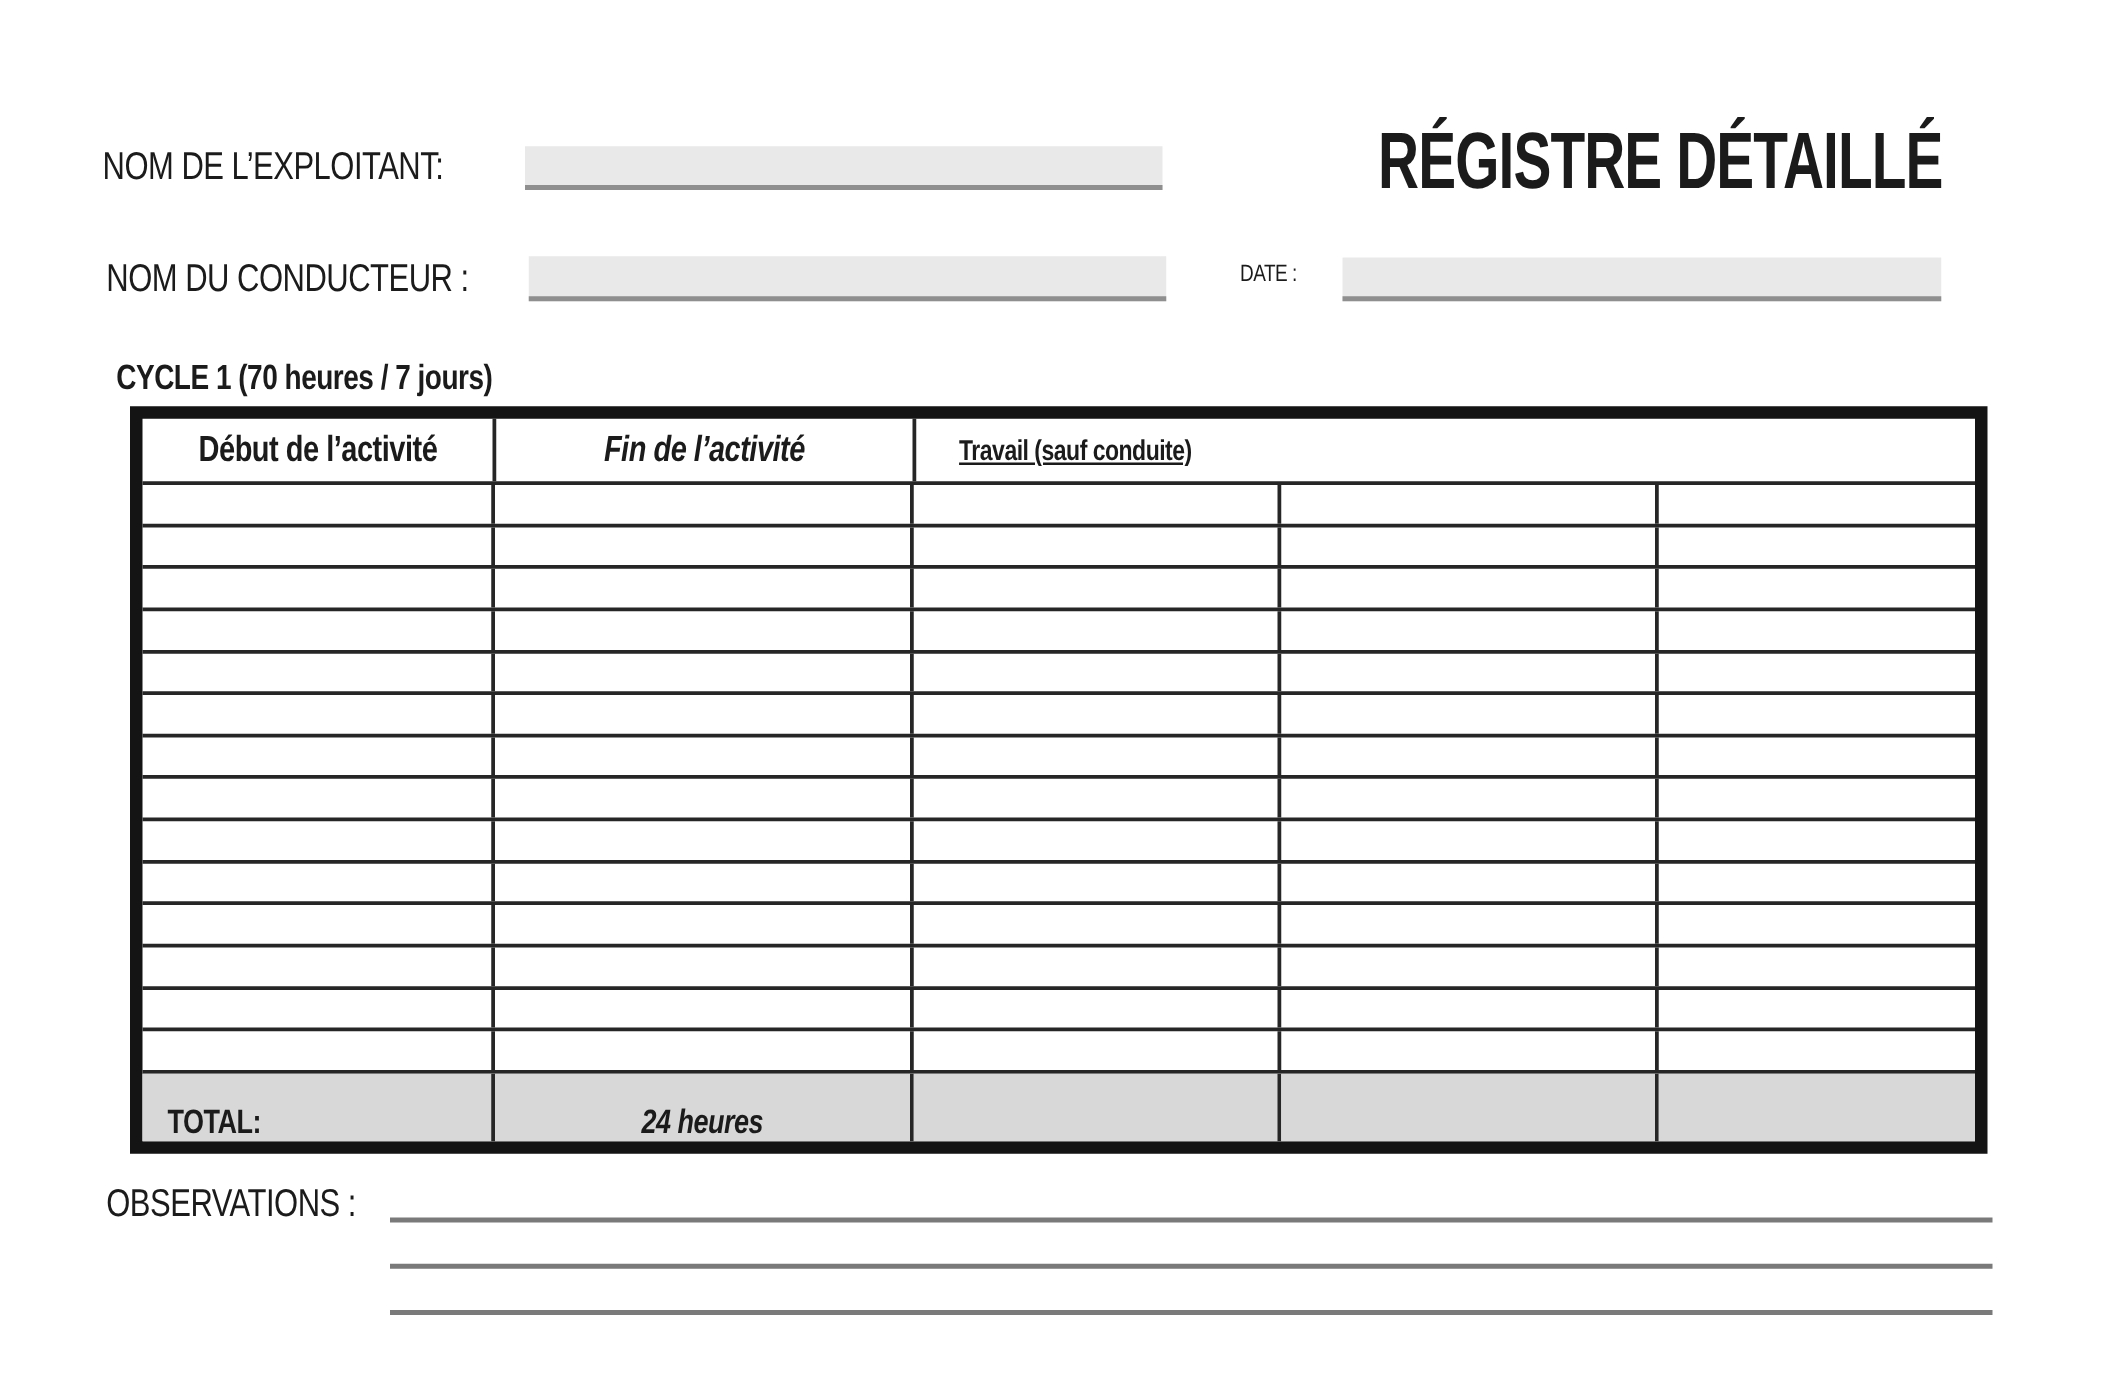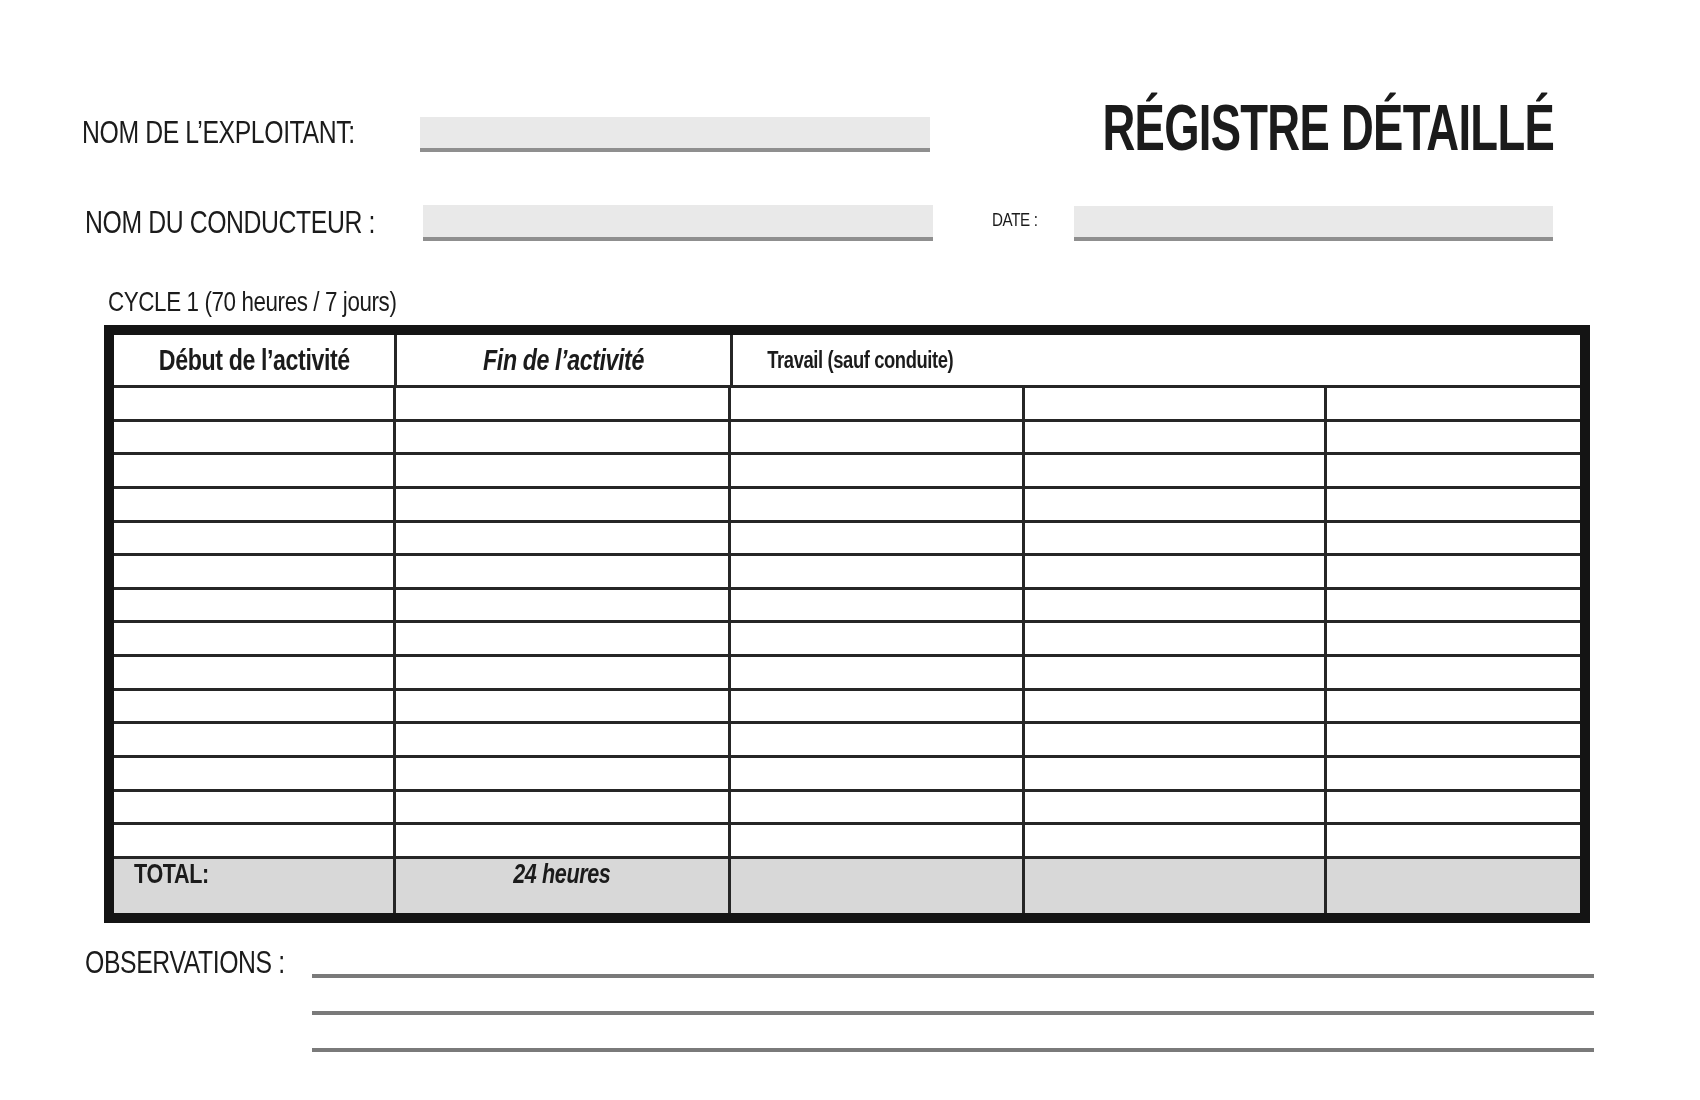--- a/index.html
+++ b/index.html
@@ -25,46 +25,46 @@
 
   .lbl-operator{left:82px;top:116px;}
   .lbl-driver{left:85px;top:206px;}
   .lbl-date{left:992px;top:210px;font-size:19px;}
 
   .title{
     position:absolute;top:96px;right:146px;font-size:64px;font-weight:bold;line-height:1;white-space:nowrap;
   }
   .title .cond-t{display:inline-block;transform:scaleX(0.71);transform-origin:right center;letter-spacing:-1px;}
 
-  .cycle{position:absolute;left:108px;top:286px;font-size:28px;font-weight:normal;}
+  .cycle{position:absolute;left:93px;top:286px;font-size:28px;font-weight:bold;}
 
   .table{
     position:absolute;left:104px;top:325px;width:1486px;box-sizing:border-box;
     border:10px solid var(--table-border,#141414);background:#fff;
   }
   .thead{display:flex;border-bottom:3px solid var(--grid-line,#262626);}
   .th{
     box-sizing:border-box;height:50px;display:flex;align-items:center;justify-content:center;
     font-weight:bold;font-size:29px;
   }
   .th .small{font-size:23px;}
   .tr{display:flex;border-bottom:3px solid var(--grid-line,#262626);}
   .td{box-sizing:border-box;height:30.65px;}
   .trow-total{display:flex;}
   .trow-total .td{
     height:54px;background:var(--total-fill,#d8d8d8);
-    display:flex;align-items:flex-start;font-weight:bold;font-size:27px;
+    display:flex;align-items:flex-end;font-weight:bold;font-size:27px;
   }
   .trow-total .td.center{justify-content:center;}
   .trow-total .td.c0{padding-left:20px;}
   .c0{width:283px;border-right:3px solid var(--grid-line,#262626);}
   .c1{width:336px;border-right:3px solid var(--grid-line,#262626);font-style:italic;}
   .c2{width:295px;border-right:3px solid var(--grid-line,#262626);}
   .c3{width:303px;border-right:3px solid var(--grid-line,#262626);}
-  .c4{width:254px;}
+  .c4{width:254px;text-decoration:underline;}
 
   .lbl-observations{left:85px;top:946px;}
   .obs-line{
     position:absolute;left:312px;width:1282px;height:4px;
     background:var(--observation-line,#7a7a7a);
   }
 </style>
 </head>
 <body>
 

